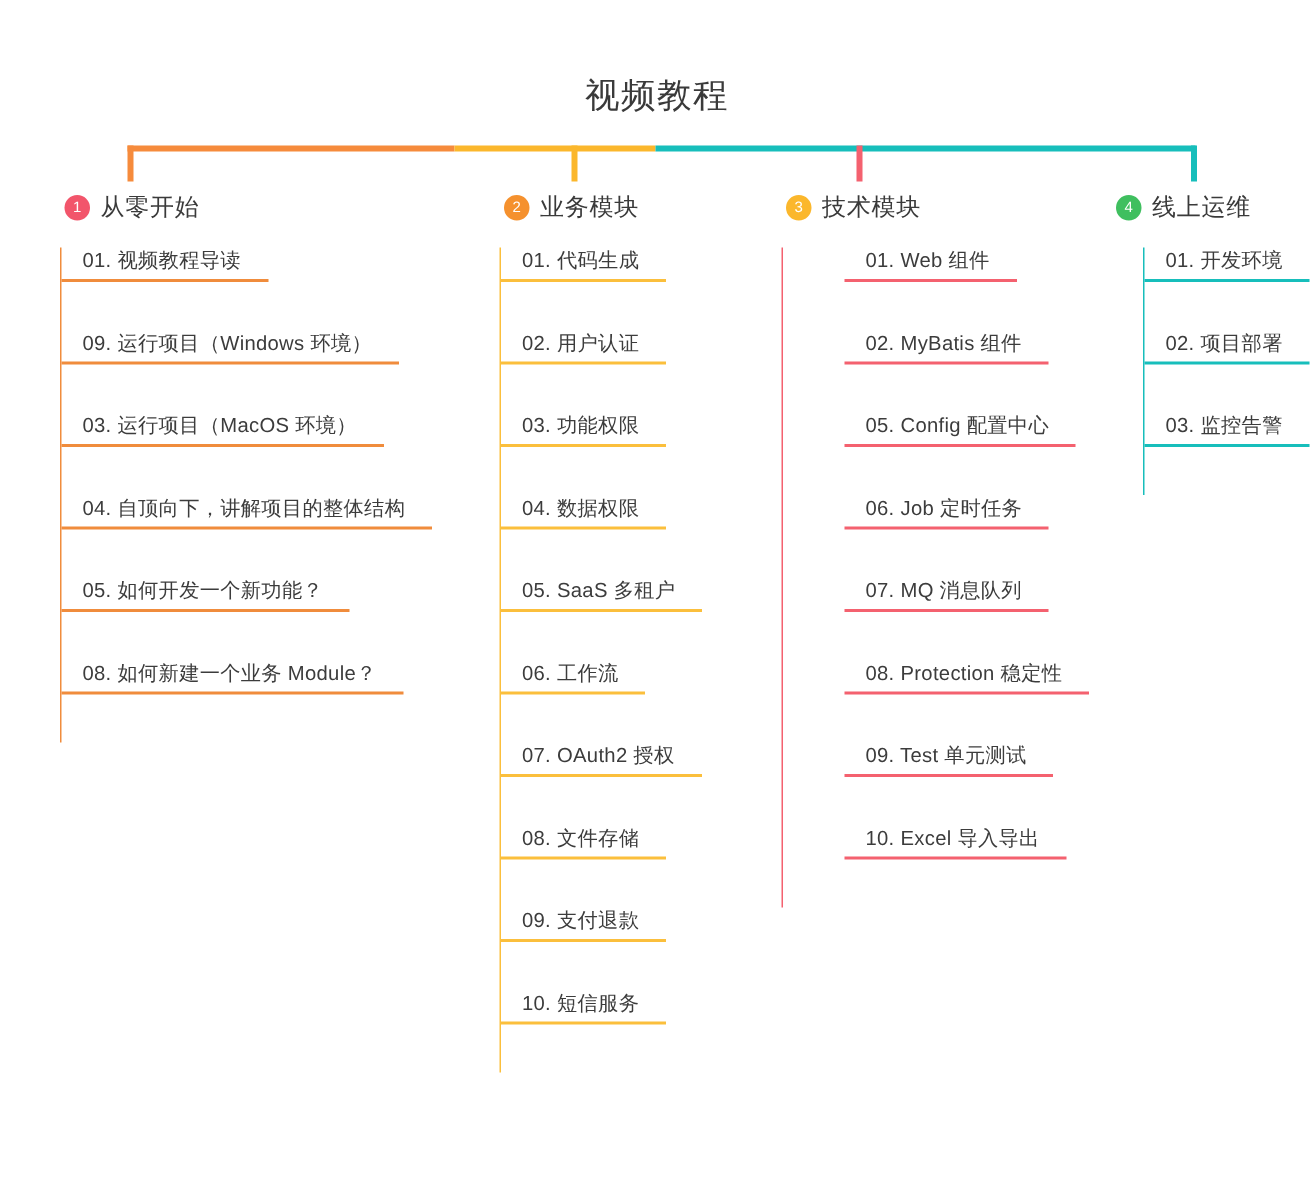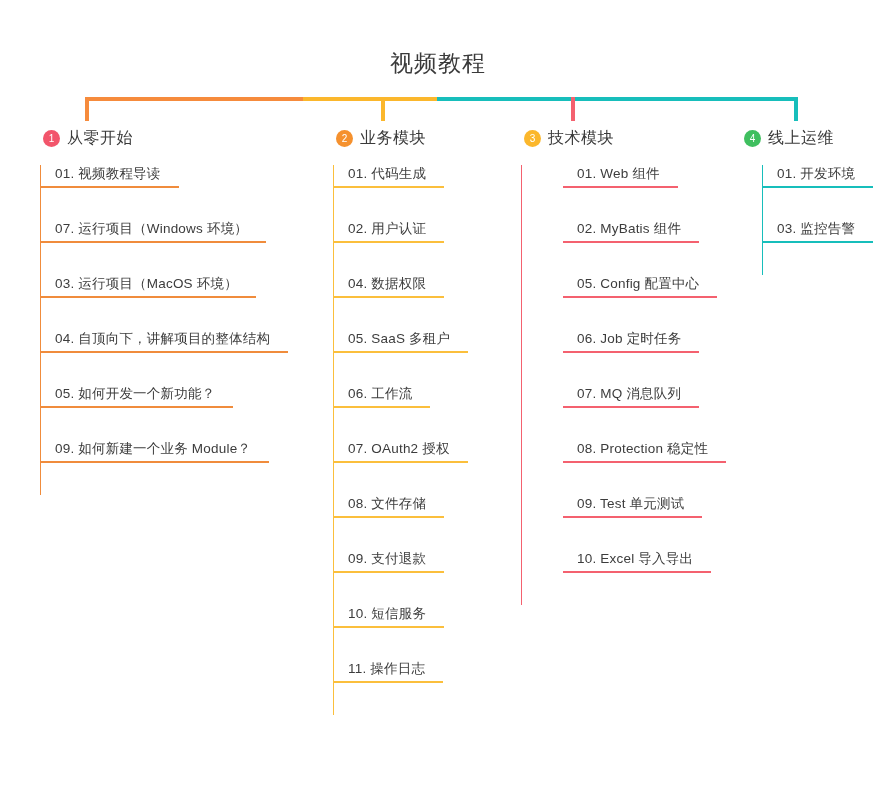--- a/index.html
+++ b/index.html
@@ -142,66 +142,66 @@
       <span class="col-header-label">线上运维</span>
     </div>
   </div>
 
 <div id="columns-layer">
     <div class="column" style="left: 40px; width: 262px; border-left: 1.6px solid rgb(240, 140, 60);">
       <div class="item">
         <span class="item-text" style="--accent: #F08C3C;">01. 视频教程导读</span>
       </div>
       <div class="item">
-        <span class="item-text" style="--accent: #F08C3C;">07. 运行项目（Windows 环境）</span>
+        <span class="item-text" style="--accent: #F08C3C;">09. 运行项目（Windows 环境）</span>
       </div>
       <div class="item">
         <span class="item-text" style="--accent: #F08C3C;">03. 运行项目（MacOS 环境）</span>
       </div>
       <div class="item">
         <span class="item-text" style="--accent: #F08C3C;">04. 自顶向下，讲解项目的整体结构</span>
       </div>
       <div class="item">
         <span class="item-text" style="--accent: #F08C3C;">05. 如何开发一个新功能？</span>
       </div>
       <div class="item">
-        <span class="item-text" style="--accent: #F08C3C;">09. 如何新建一个业务 Module？</span>
+        <span class="item-text" style="--accent: #F08C3C;">08. 如何新建一个业务 Module？</span>
       </div>
     </div>
     <div class="column" style="left: 333px; width: 178px; border-left: 1.6px solid rgb(251, 191, 60);">
       <div class="item">
         <span class="item-text" style="--accent: #FBBF3C;">01. 代码生成</span>
       </div>
       <div class="item">
         <span class="item-text" style="--accent: #FBBF3C;">02. 用户认证</span>
       </div>
       <div class="item">
+        <span class="item-text" style="--accent: #FBBF3C;">03. 功能权限</span>
+      </div>
+      <div class="item">
         <span class="item-text" style="--accent: #FBBF3C;">04. 数据权限</span>
       </div>
       <div class="item">
         <span class="item-text" style="--accent: #FBBF3C;">05. SaaS 多租户</span>
       </div>
       <div class="item">
         <span class="item-text" style="--accent: #FBBF3C;">06. 工作流</span>
       </div>
       <div class="item">
         <span class="item-text" style="--accent: #FBBF3C;">07. OAuth2 授权</span>
       </div>
       <div class="item">
         <span class="item-text" style="--accent: #FBBF3C;">08. 文件存储</span>
       </div>
       <div class="item">
         <span class="item-text" style="--accent: #FBBF3C;">09. 支付退款</span>
       </div>
       <div class="item">
         <span class="item-text" style="--accent: #FBBF3C;">10. 短信服务</span>
       </div>
-      <div class="item">
-        <span class="item-text" style="--accent: #FBBF3C;">11. 操作日志</span>
-      </div>
     </div>
     <div class="column" style="left: 521px; width: 200px; border-left: 1.6px solid rgb(244, 97, 111); padding-left: 41px;">
       <div class="item">
         <span class="item-text" style="--accent: #F4616F;">01. Web 组件</span>
       </div>
       <div class="item">
         <span class="item-text" style="--accent: #F4616F;">02. MyBatis 组件</span>
       </div>
       <div class="item">
         <span class="item-text" style="--accent: #F4616F;">05. Config 配置中心</span>
@@ -220,16 +220,19 @@
       </div>
       <div class="item">
         <span class="item-text" style="--accent: #F4616F;">10. Excel 导入导出</span>
       </div>
     </div>
     <div class="column" style="left: 762px; width: 110px; border-left: 1.6px solid rgb(23, 190, 187);">
       <div class="item">
         <span class="item-text" style="--accent: #17BEBB;">01. 开发环境</span>
       </div>
       <div class="item">
+        <span class="item-text" style="--accent: #17BEBB;">02. 项目部署</span>
+      </div>
+      <div class="item">
         <span class="item-text" style="--accent: #17BEBB;">03. 监控告警</span>
       </div>
     </div>
   </div>
 
 </body></html>

